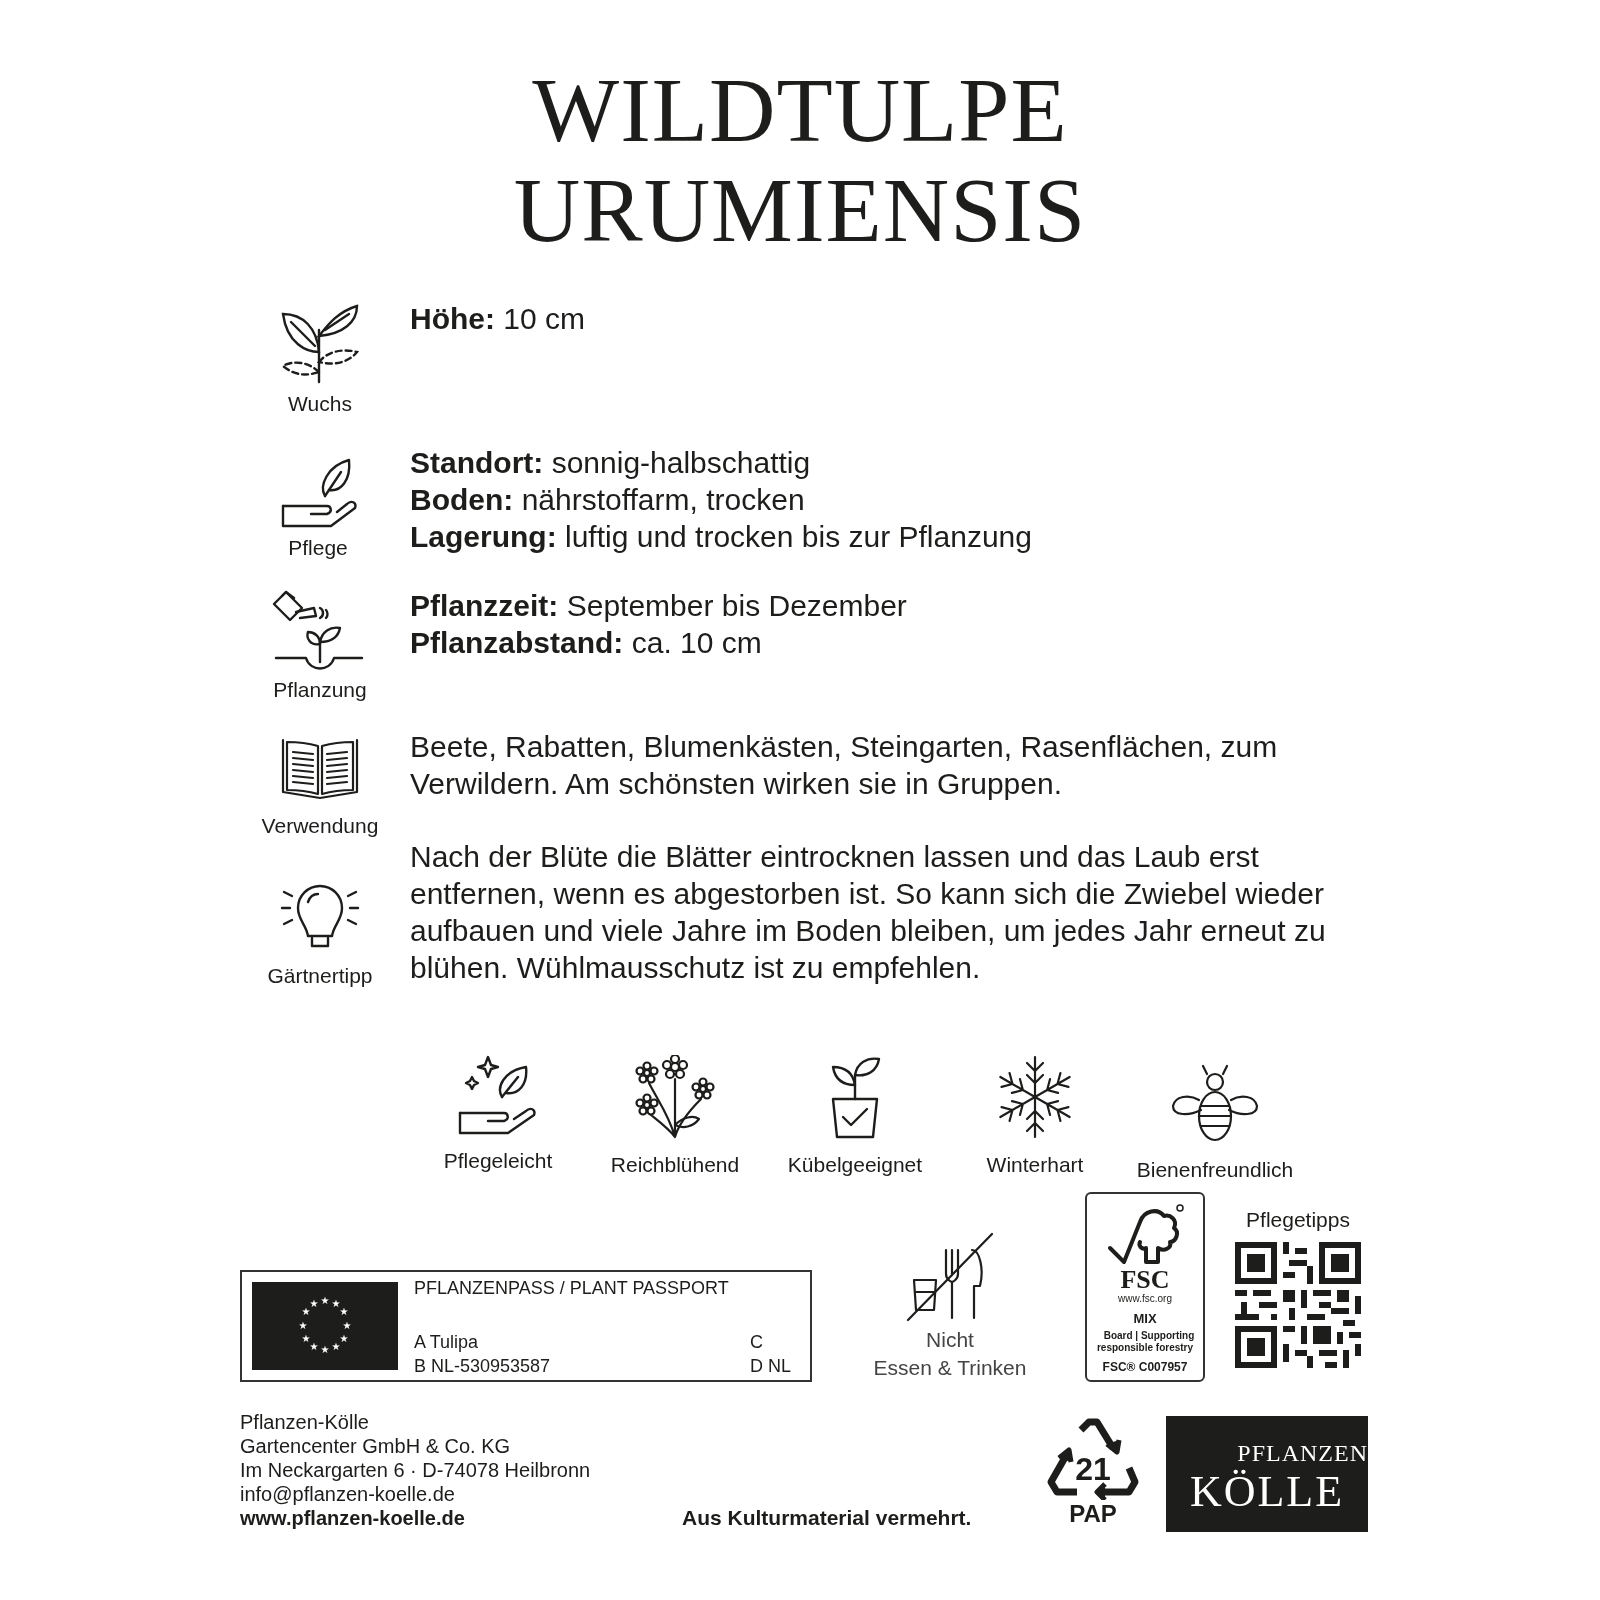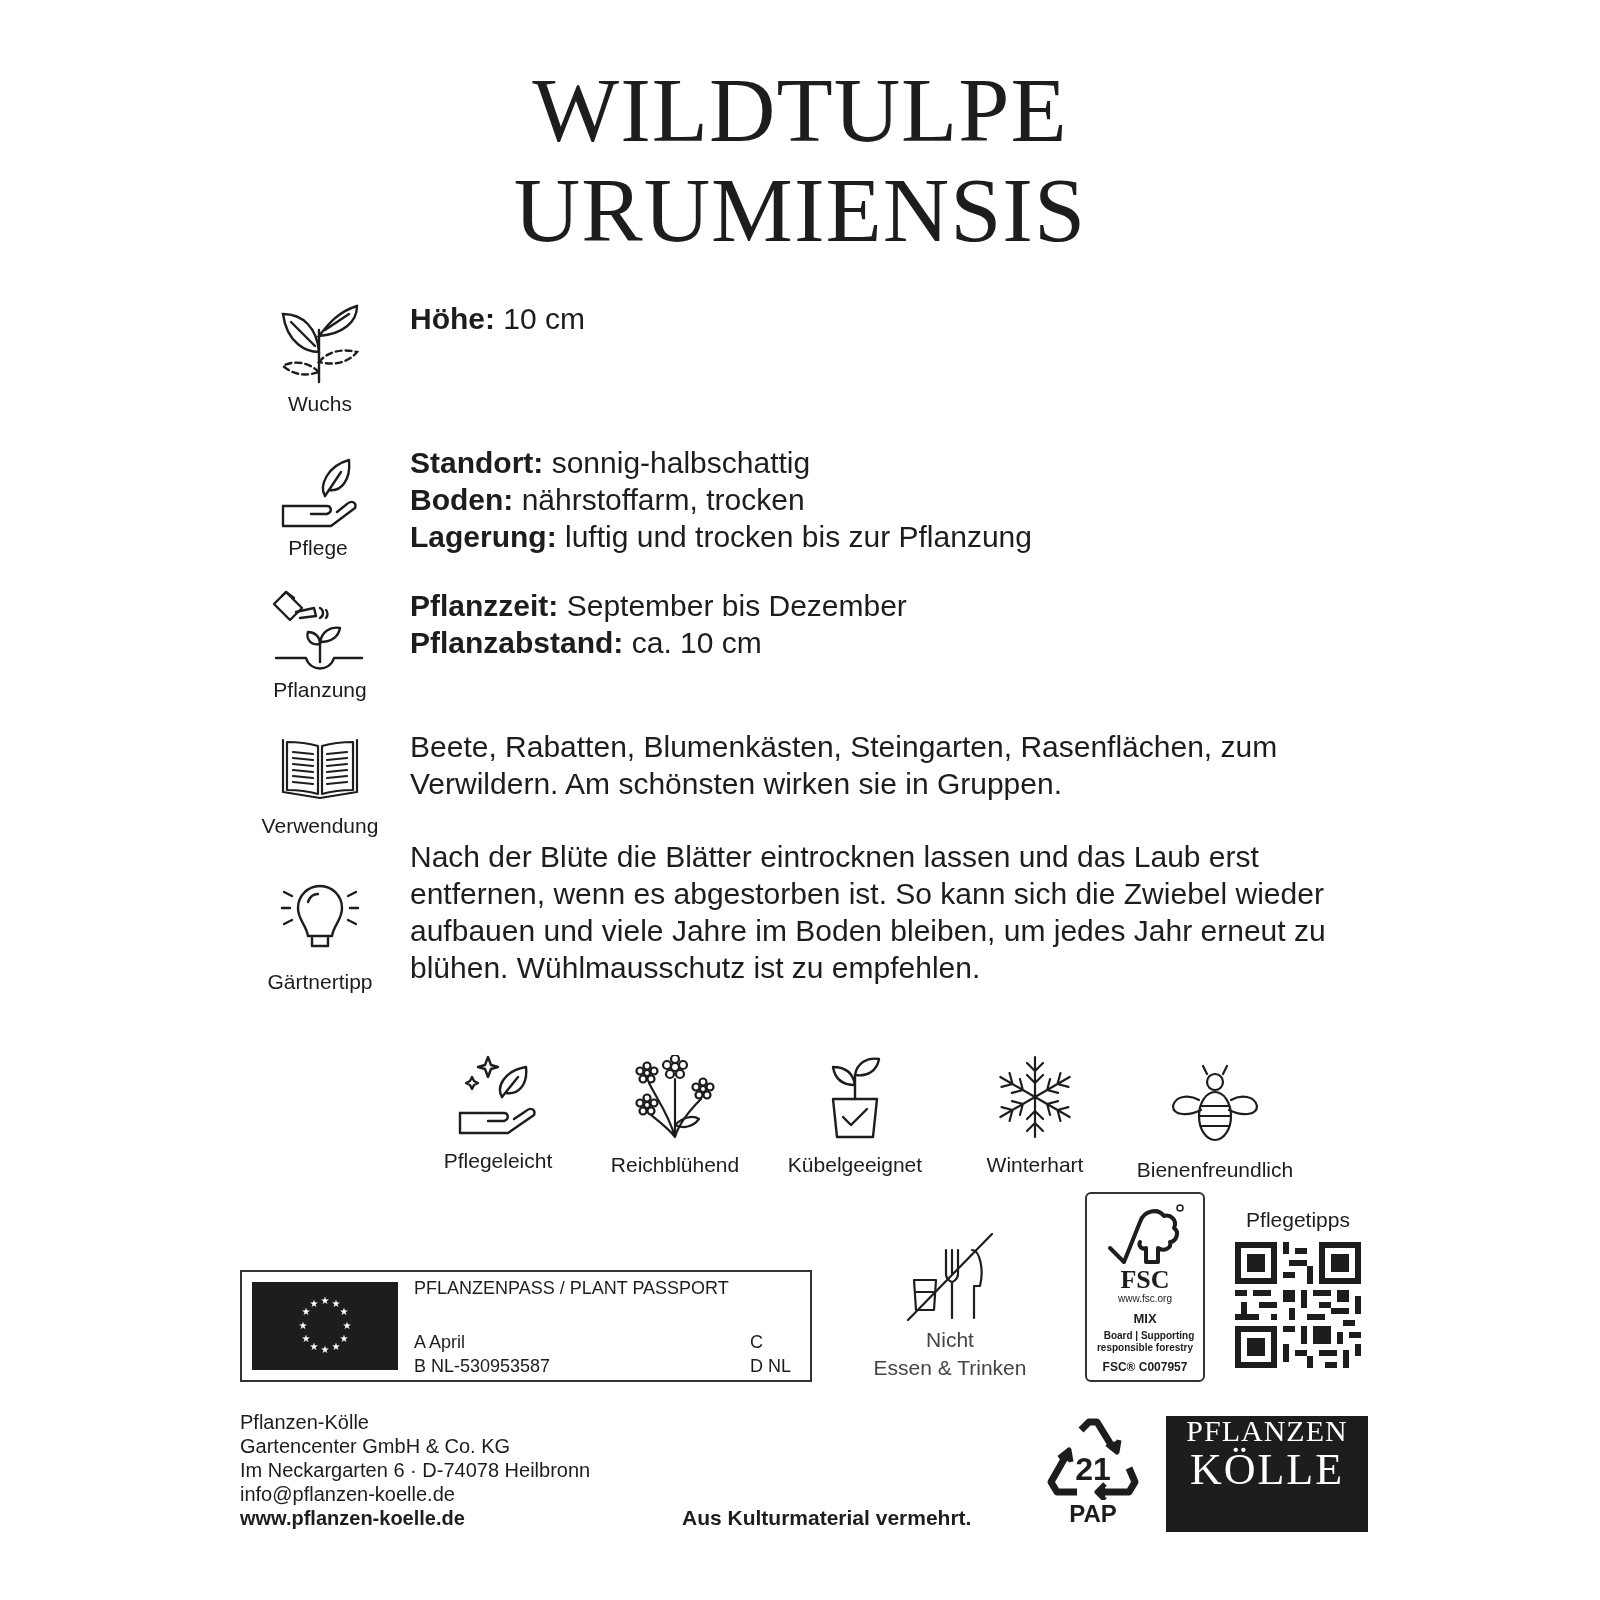--- a/index.html
+++ b/index.html
@@ -89,21 +89,21 @@
 </div>
 <div class="abs row-text" style="top:728px;">Beete, Rabatten, Blumenkästen, Steingarten, Rasenflächen, zum Verwildern. Am schönsten wirken sie in Gruppen.</div>
 
 <div class="abs row-icon" style="left:250px; top:884px;">
   <svg width="84" height="66" viewBox="0 0 84 66" fill="none" stroke="#1d1d1b" stroke-width="2.4" stroke-linecap="round" stroke-linejoin="round">
     <path d="M30 52 C28 40 20 36 20 24 A22 22 0 0 1 64 24 C64 36 56 40 54 52 Z"></path>
     <path d="M30 18 C32 12 36 10 40 10"></path>
     <path d="M34 54 V62 H50 V54"></path>
     <path d="M4 24 H12 M72 24 H80 M6 8 L14 12 M78 8 L70 12 M6 40 L14 36 M78 40 L70 36"></path>
   </svg>
-  <div class="row-icon-label" style="margin-top:20px;">Gärtnertipp</div>
+  <div class="row-icon-label" style="margin-top:14px;">Gärtnertipp</div>
 </div>
 <div class="abs row-text" style="top:838px;">Nach der Blüte die Blätter eintrocknen lassen und das Laub erst entfernen, wenn es abgestorben ist. So kann sich die Zwiebel wieder aufbauen und viele Jahre im Boden bleiben, um jedes Jahr erneut zu blühen. Wühlmausschutz ist zu empfehlen.</div>
 
 <div class="abs feat" style="left:413px; top:1055px;">
   <svg width="84" height="80" viewBox="0 0 84 80" fill="none" stroke="#1d1d1b" stroke-width="2.4" stroke-linecap="round" stroke-linejoin="round">
     <path d="M32 2 L35 10 L42 12 L35 14 L32 22 L29 14 L22 12 L29 10 Z"></path>
     <path d="M16 22 L18 26 L22 28 L18 30 L16 34 L14 30 L10 28 L14 26 Z"></path>
     <path d="M46 42 C40 32 48 16 70 12 C72 30 62 40 50 38"></path>
     <path d="M46 42 L62 22"></path>
     <path d="M4 58 H48 C52 58 54 64 48 66 H32"></path>
@@ -206,21 +206,21 @@
         <text x="73" y="71">★</text>
           <text x="62" y="68">★</text>
           <text x="54" y="60">★</text>
           <text x="51" y="47">★</text>
           <text x="54" y="33">★</text>
           <text x="62" y="25">★</text>
       </g>
     </svg>
   </div>
   <div class="abs pp-text" style="left:172px; top:6px;">PFLANZENPASS / PLANT PASSPORT</div>
-  <div class="abs pp-text" style="left:172px; top:60px;">A April</div>
+  <div class="abs pp-text" style="left:172px; top:60px;">A Tulipa</div>
   <div class="abs pp-text" style="left:172px; top:84px;">B NL-530953587</div>
   <div class="abs pp-text" style="left:508px; top:60px;">C</div>
   <div class="abs pp-text" style="left:508px; top:84px;">D NL</div>
 </div>
 
 <div class="abs" style="left:870px; top:1230px; width:160px; text-align:center;">
   <svg width="100" height="96" viewBox="0 0 100 96" fill="none" stroke="#1d1d1b" stroke-width="2.2" stroke-linecap="round" stroke-linejoin="round" style="display:block;margin:0 auto;">
     <path d="M14 50 H36 L34 80 H16 Z"></path>
     <path d="M16 62 H34"></path>
     <path d="M46 20 V44 C46 50 52 52 52 52 V88 M58 20 V44 M52 20 V44 M58 44 C58 50 52 52 52 52"></path>
@@ -306,15 +306,15 @@
     <path d="M84 50 L90 64 L84 74 H56"></path>
     <path d="M60 66 L52 74 L60 82" stroke-width="5" fill="#1d1d1b"></path>
     <path d="M32 74 H12 L6 64 L22 36"></path>
     <path d="M14 40 L24 32 L26 44" stroke-width="5" fill="#1d1d1b"></path>
     <text x="48" y="62" text-anchor="middle" font-family="Liberation Sans, sans-serif" font-weight="700" font-size="32" fill="#1d1d1b" stroke="none">21</text>
   </svg>
   <div style="font-size:24px; font-weight:700; line-height:24px; margin-top:-2px;text-align:center;">PAP</div>
 </div>
 
 <div class="abs logo">
-  <div style="font-size:30px; line-height:30px; letter-spacing:1px;">PFLANZEN</div>
+  <div style="font-size:24px; line-height:30px; margin-top:22px; letter-spacing:1px;text-align:right;">PFLANZEN</div>
   <div style="font-size:44px; line-height:48px; letter-spacing:2px;">KÖLLE</div>
 </div>
 
 </body></html>

